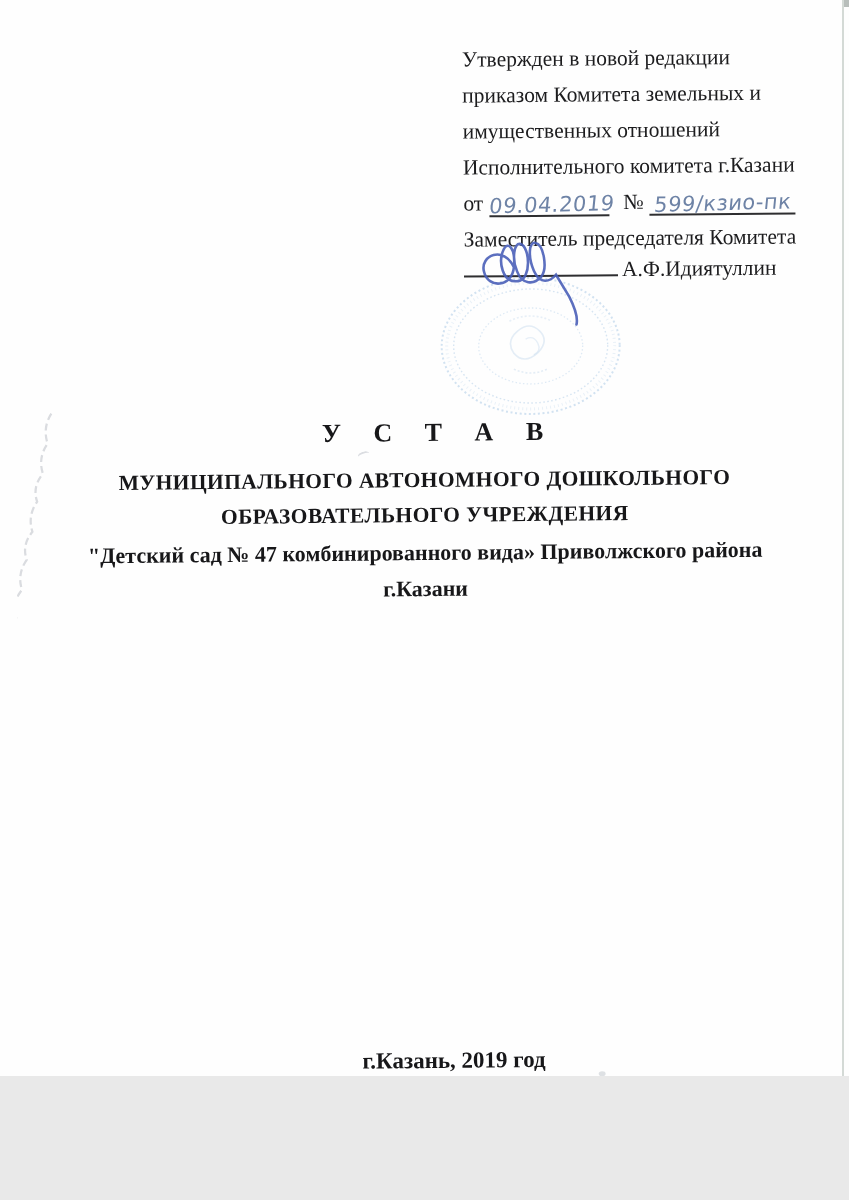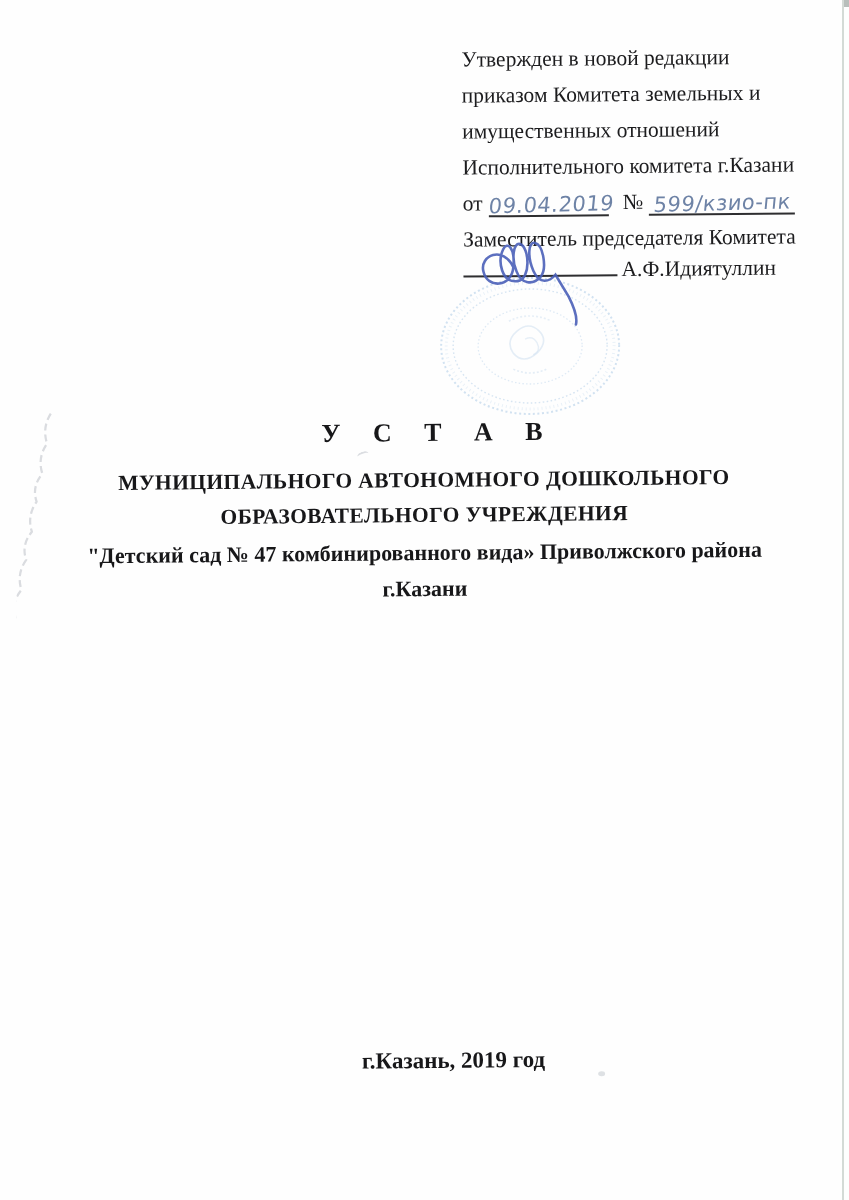--- a/index.html
+++ b/index.html
@@ -1,18 +1,18 @@
 <!DOCTYPE html>
 <html><head>
 <meta charset="utf-8">
 <style>
   html,body{margin:0;padding:0;background:#e9e9e9;}
   .sheet{
     position:relative;
-    width:849px;height:1200px;
+    width:849px;height:1076px;
     background:#fefefe;
     overflow:hidden;
     font-family:"Liberation Serif", serif;
     color:#1c1c1e;
   }
   .content{
     position:absolute;inset:0;
     transform:rotate(-0.55deg);
     transform-origin:50% 45%;
   }

